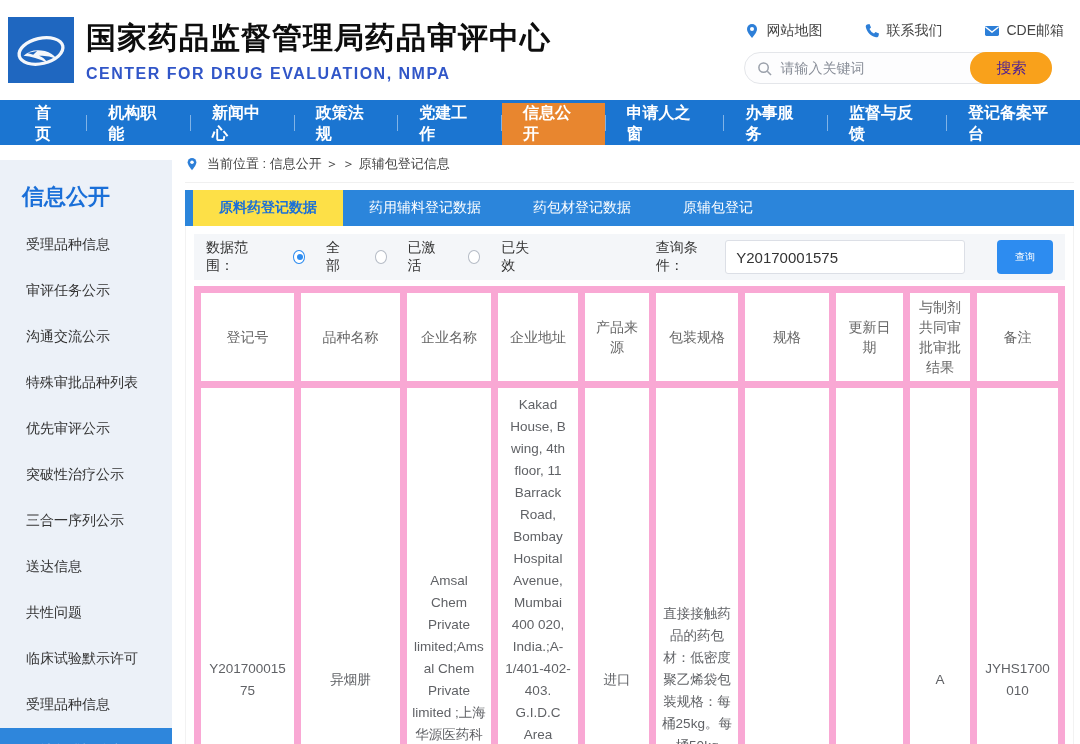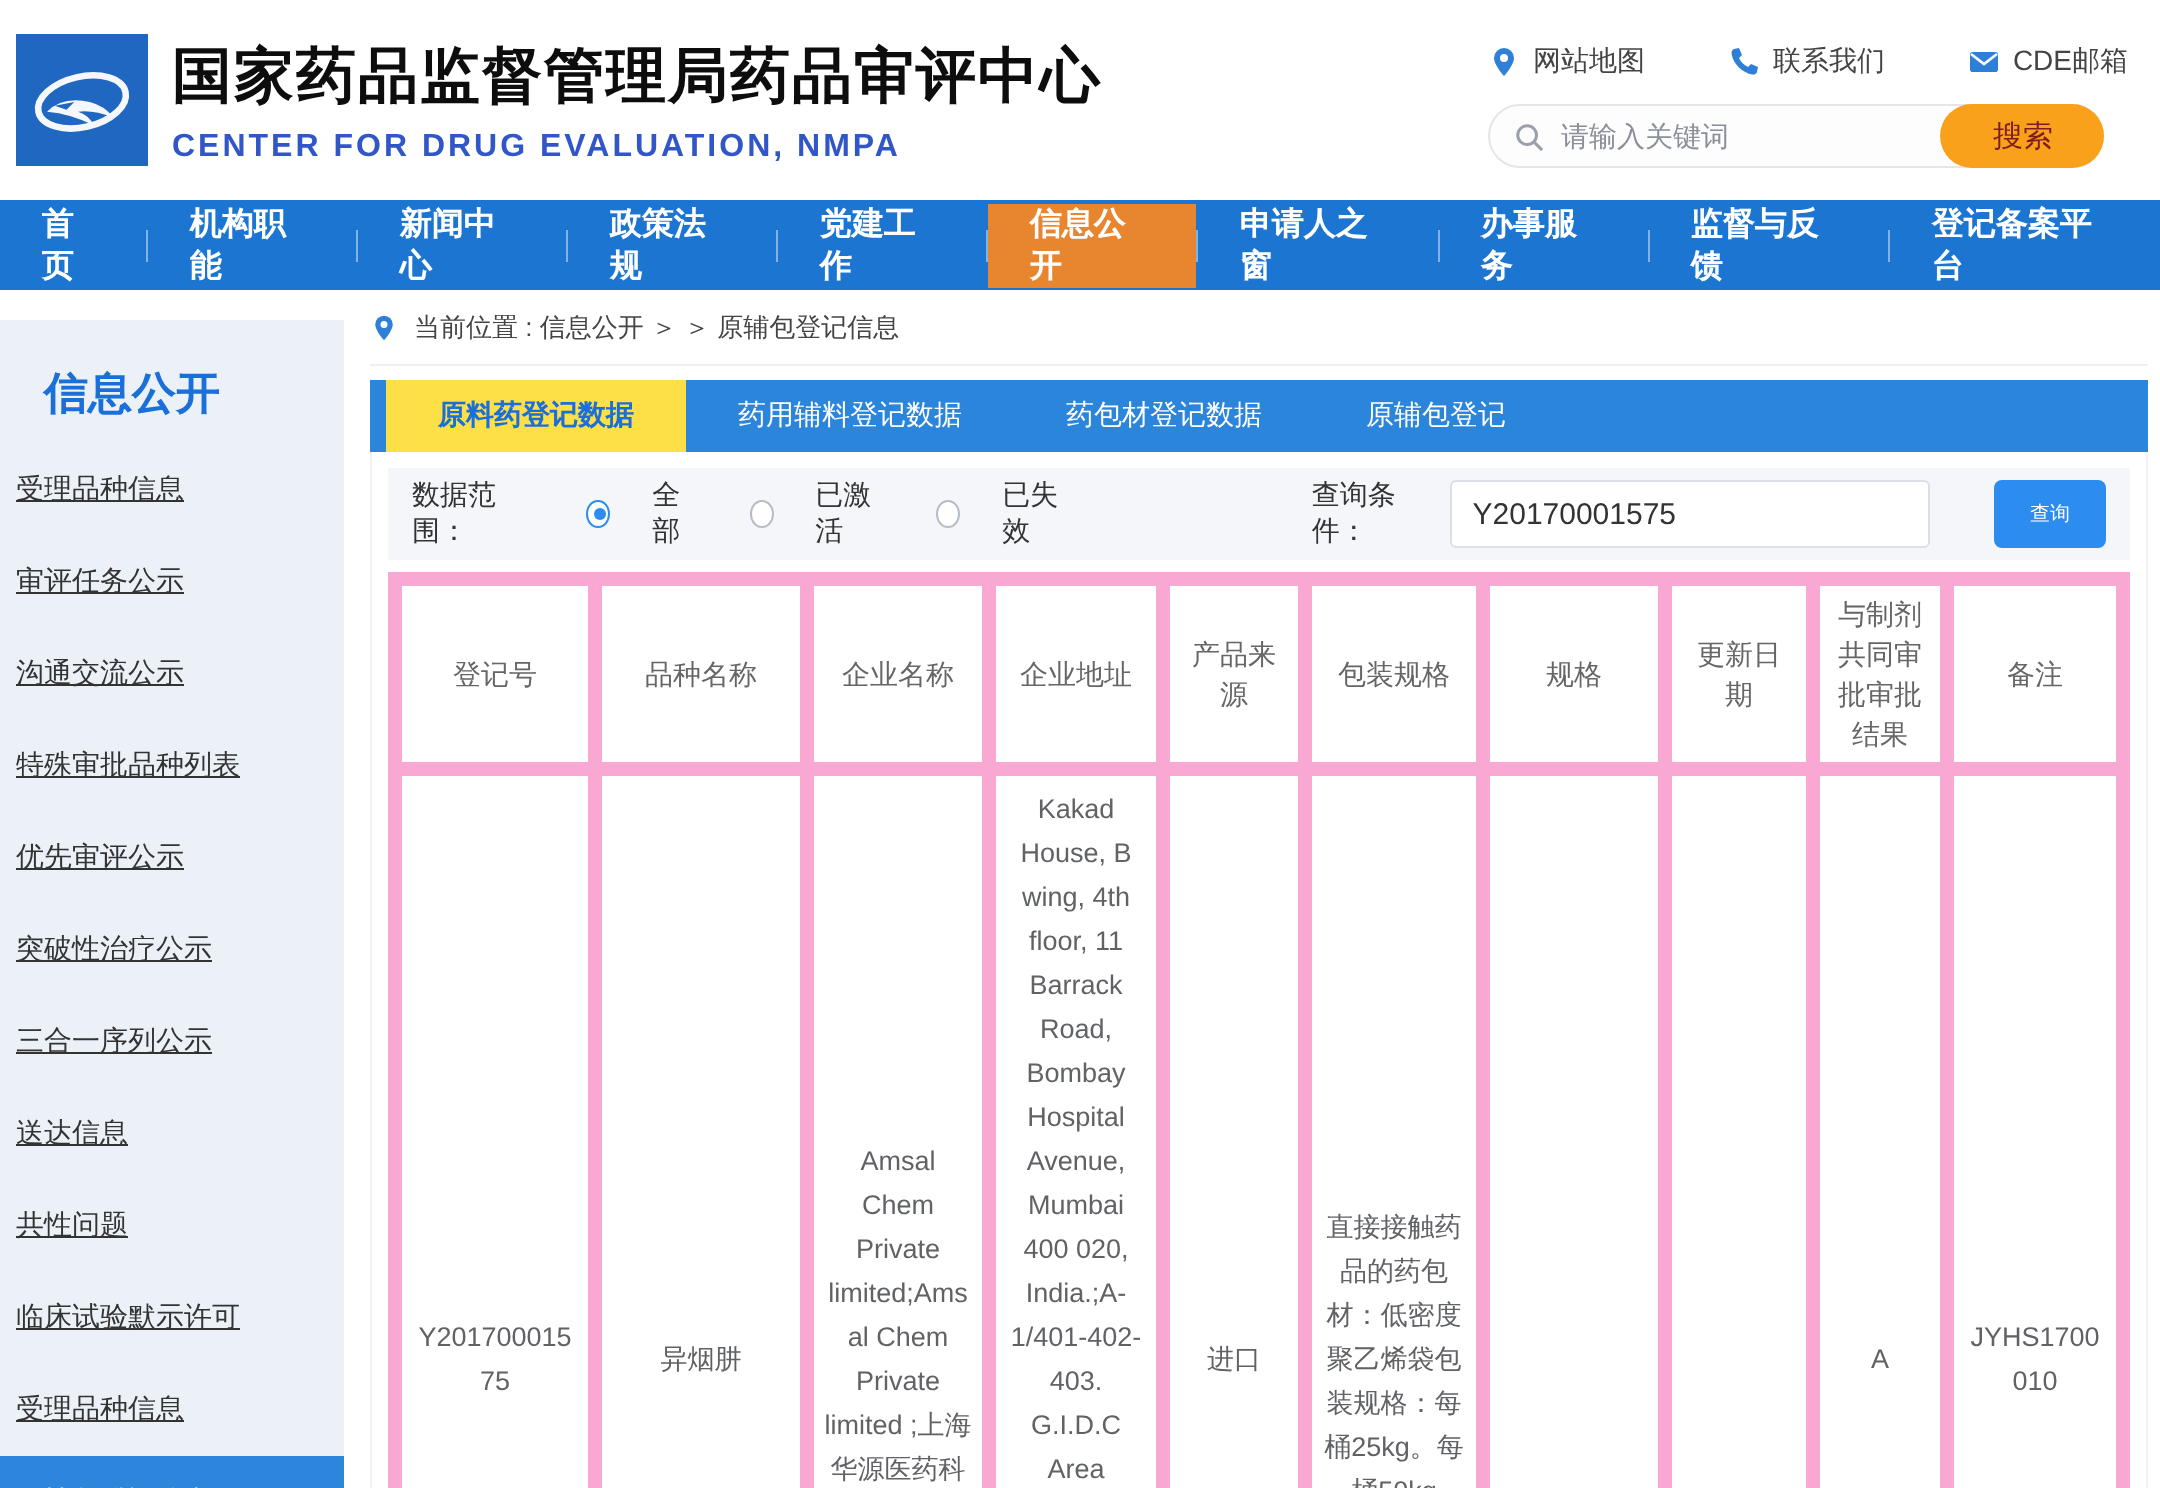--- a/index.html
+++ b/index.html
@@ -15,33 +15,33 @@
   .header-right { margin-left:auto; display:flex; flex-direction:column; gap:12px; padding-top:6px; }
   .quick-links { display:flex; justify-content:flex-end; gap:42px; }
   .qlink { display:flex; align-items:center; gap:6px; font-size:14px; color:#444; cursor:pointer;text-align:center; }
   .qlink svg { width:16px; height:16px; }
   .search-pill { position:relative; width:308px; height:32px; border:1px solid #e4e6ea; background:#fdfdfe;
     border-radius:16px; display:flex; align-items:center; padding-left:12px; }
   .search-pill input { border:none; outline:none; background:transparent; font-size:14px; color:#333;
     width:180px; margin-left:8px; font-family:inherit; }
   .search-pill input::placeholder { color:#8a8f99; }
   .search-btn { position:absolute; right:-1px; top:-1px; height:32px; width:82px; border:none;
-    border-radius:16px; background:#f9a11b; color:#7f1d1d; font-size:15px; cursor:pointer; font-family:inherit; }
-
-  
-  .nav { height:45px; background:#1b75d1; display:flex; align-items:center; }
+    border-radius:16px; background:#f9a11b; color:#4c1d95; font-size:15px; cursor:pointer; font-family:inherit; }
+
+  
+  .nav { height:45px; background:#1b75d1; display:flex; align-items:flex-end; padding-left:14px; }
   .nav-item { display:flex; align-items:center; padding:0 21px; color:#fff; font-size:16px; font-weight:bold; cursor:pointer; }
   .nav-item.active { background:#e8862f; }
   .nav-sep { width:1px; height:16px; background:rgba(255,255,255,.45); align-self:center; }
 
   
   .main { display:flex; height:599px; }
   .sidebar { width:172px; flex:0 0 172px; background:#ecf1f8; margin-top:15px; }
   .sidebar-title { font-size:22px; font-weight:bold; color:#1a6fd8; padding:22px 0 10px 22px; }
-  .side-item { font-size:14px; color:#333; padding:14px 0 14px 8px; cursor:pointer;text-decoration:underline; }
+  .side-item { font-size:14px; color:#333; padding:14px 0 14px 26px; cursor:pointer; }
   .side-item.active { background:#2e86dc; color:#fff; }
   .content { flex:1; padding:0 15px 0 13px; }
 
   
   .breadcrumb { height:38px; display:flex; align-items:center; gap:8px; font-size:13px; color:#444;
     border-bottom:1px solid #f0f0f0; }
   .breadcrumb svg { width:14px; height:14px; }
 
   
   .tabs { margin-top:7px; height:36px; background:#2b85db; display:flex; }

